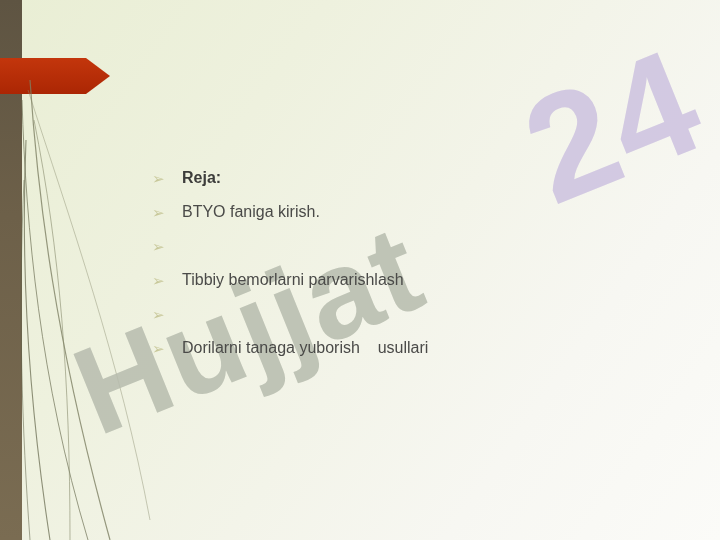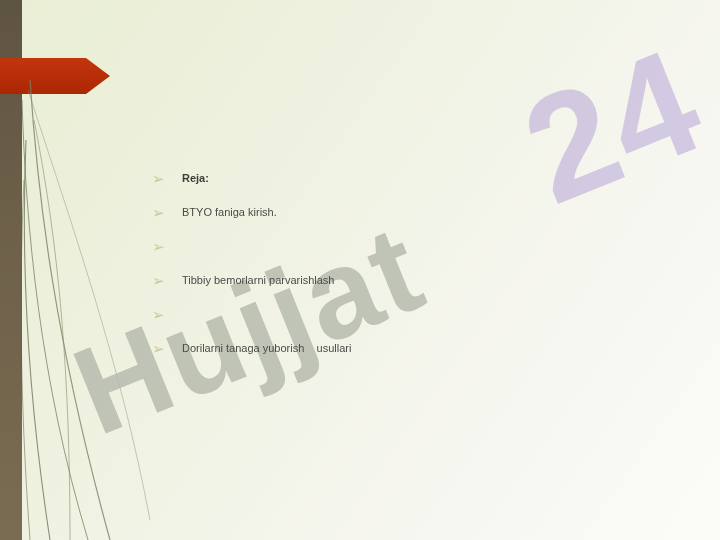--- a/index.html
+++ b/index.html
@@ -89,21 +89,21 @@
   .bullet-mark {
     width: 30px;
     flex: 0 0 30px;
     color: #c8c89a;
     font-size: 15px;
     line-height: 20px;
     text-align: left;
     padding-top: 1px;
   }
   .bullet-text {
-    font-size: 11px;
+    font-size: 16px;
     color: #4a4a48;
     line-height: 20px;
     white-space: pre;
   }
   .bullet-text.bold {
     font-weight: bold;
     color: #3d3d3b;
   }
 </style>
 </head>

